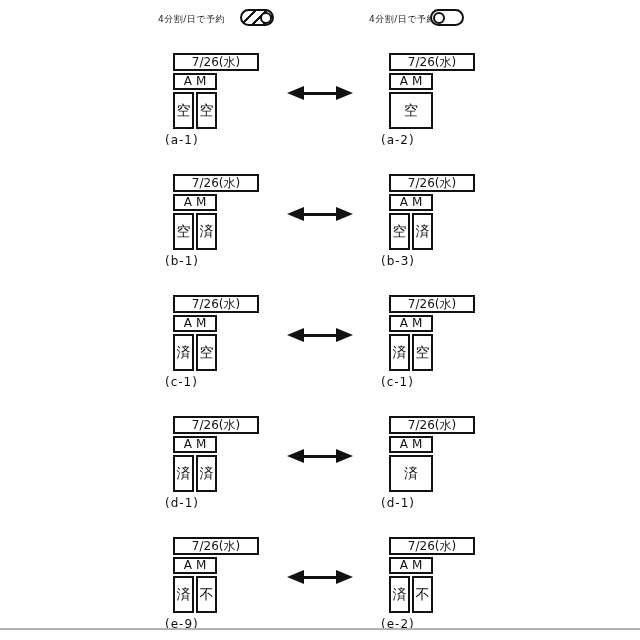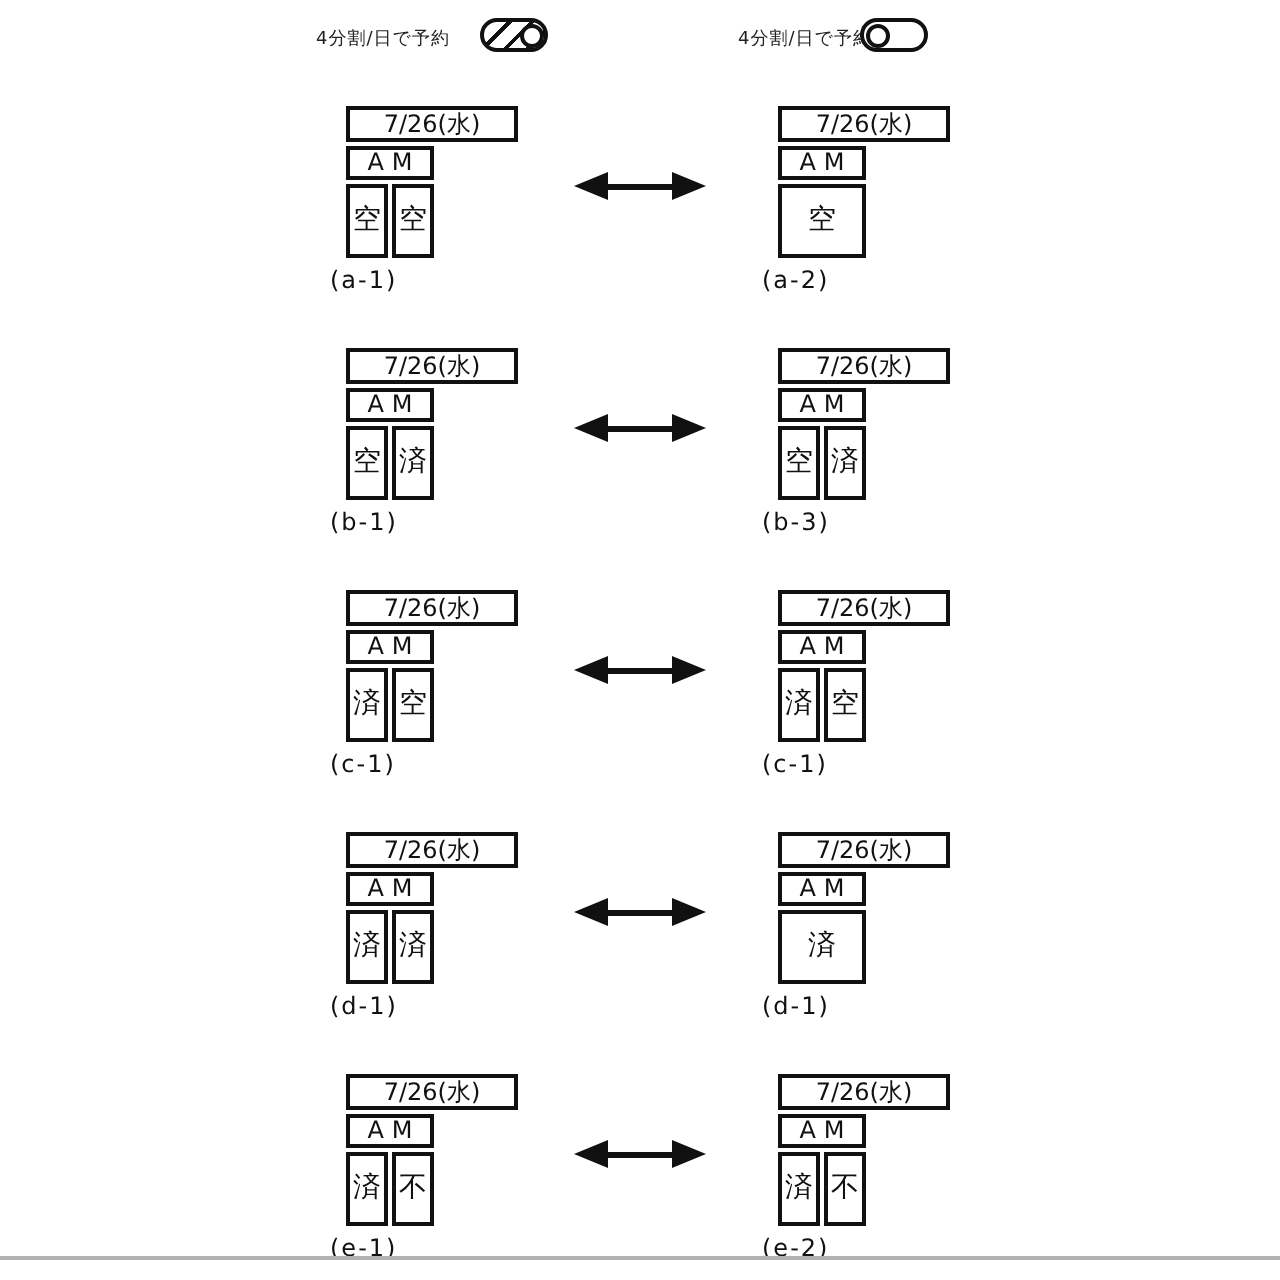--- a/index.html
+++ b/index.html
@@ -178,21 +178,21 @@
   </div>
 
   <div class="row" style="top:537px">
     <div class="fig fleft">
       <div class="datebox">7/26(水)</div>
       <div class="ambox">AM</div>
       <div class="cellrow">
         <div class="cell">済</div>
         <div class="cell">不</div>
       </div>
-      <div class="caption">(e-1)</div>
+      <div class="caption">(e-9)</div>
     </div>
     <div class="arrow">
         <span class="shaft"></span>
       </div>
     <div class="fig fright">
       <div class="datebox">7/26(水)</div>
       <div class="ambox">AM</div>
       <div class="cellrow">
         <div class="cell">済</div>
         <div class="cell">不</div>

